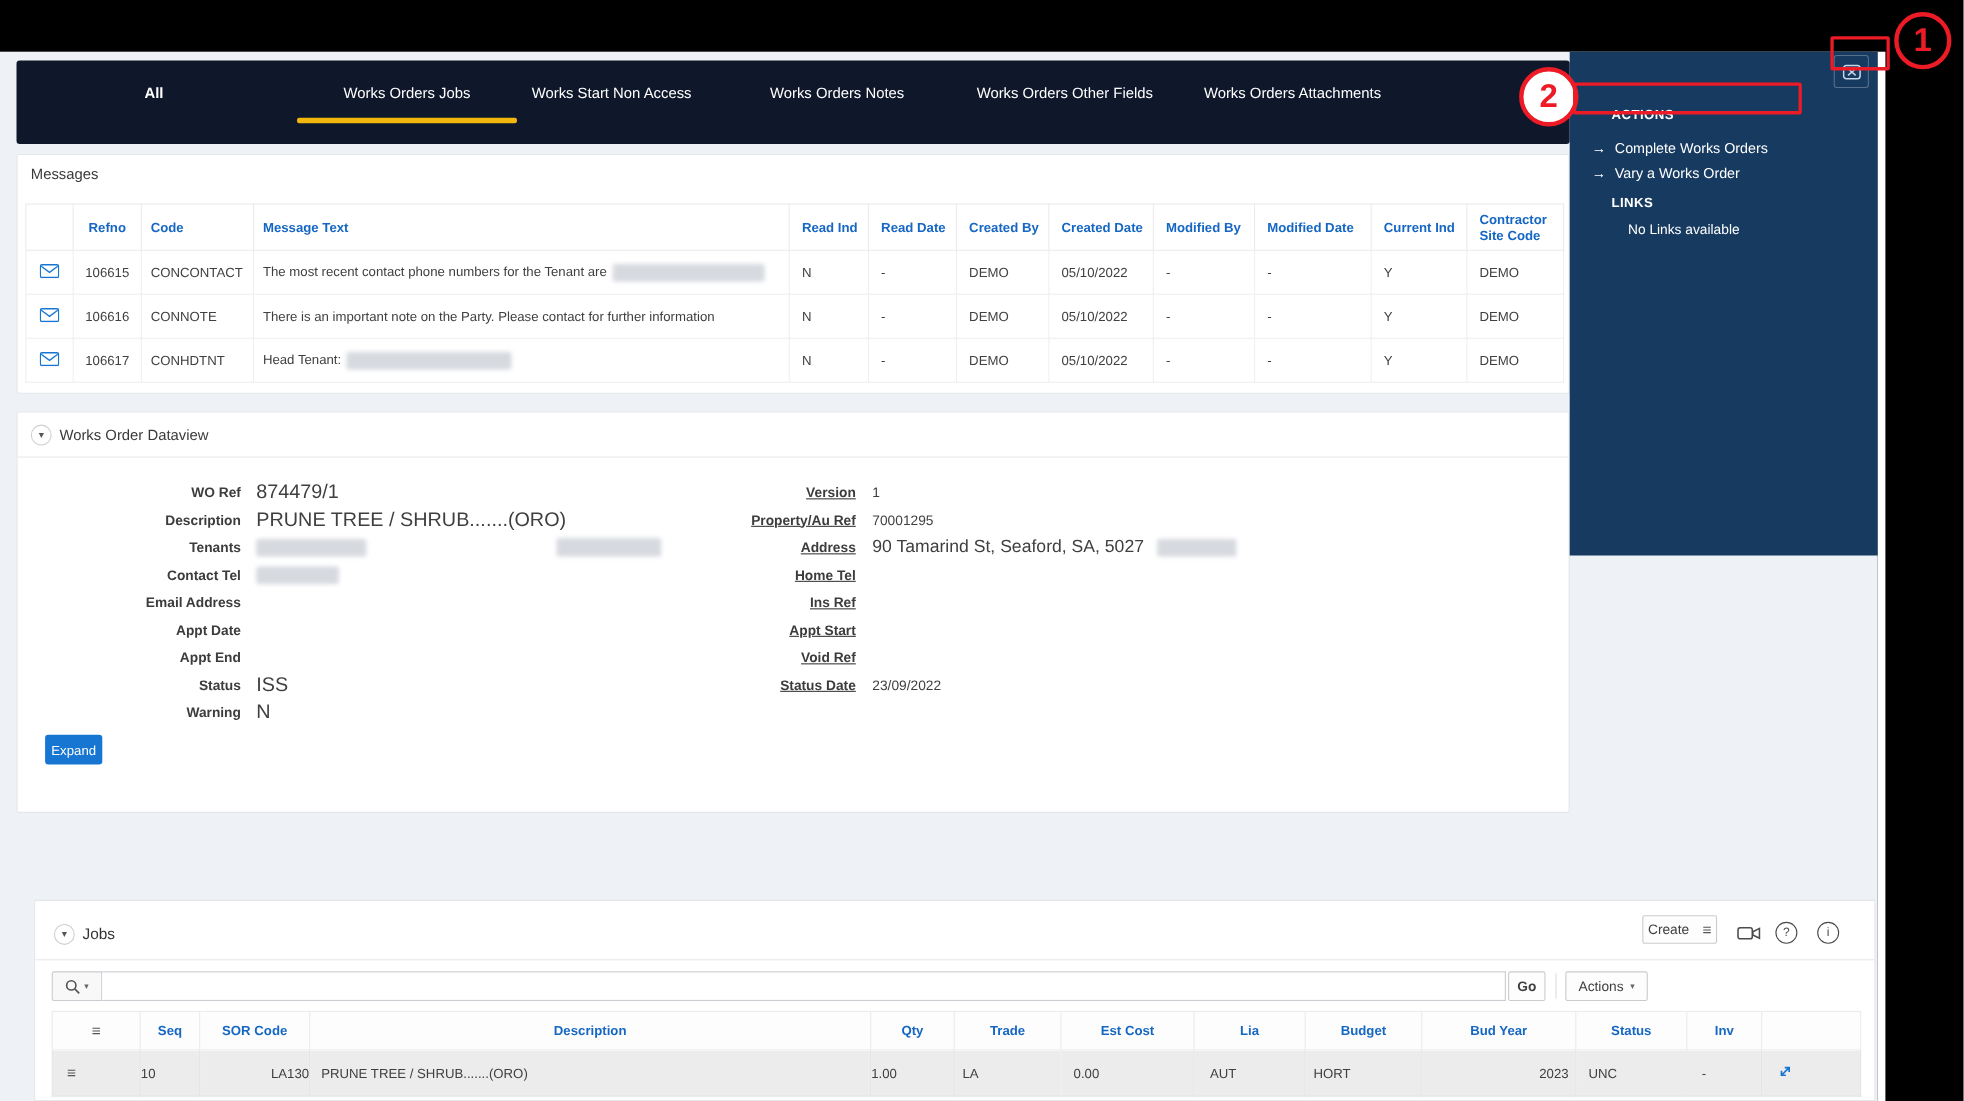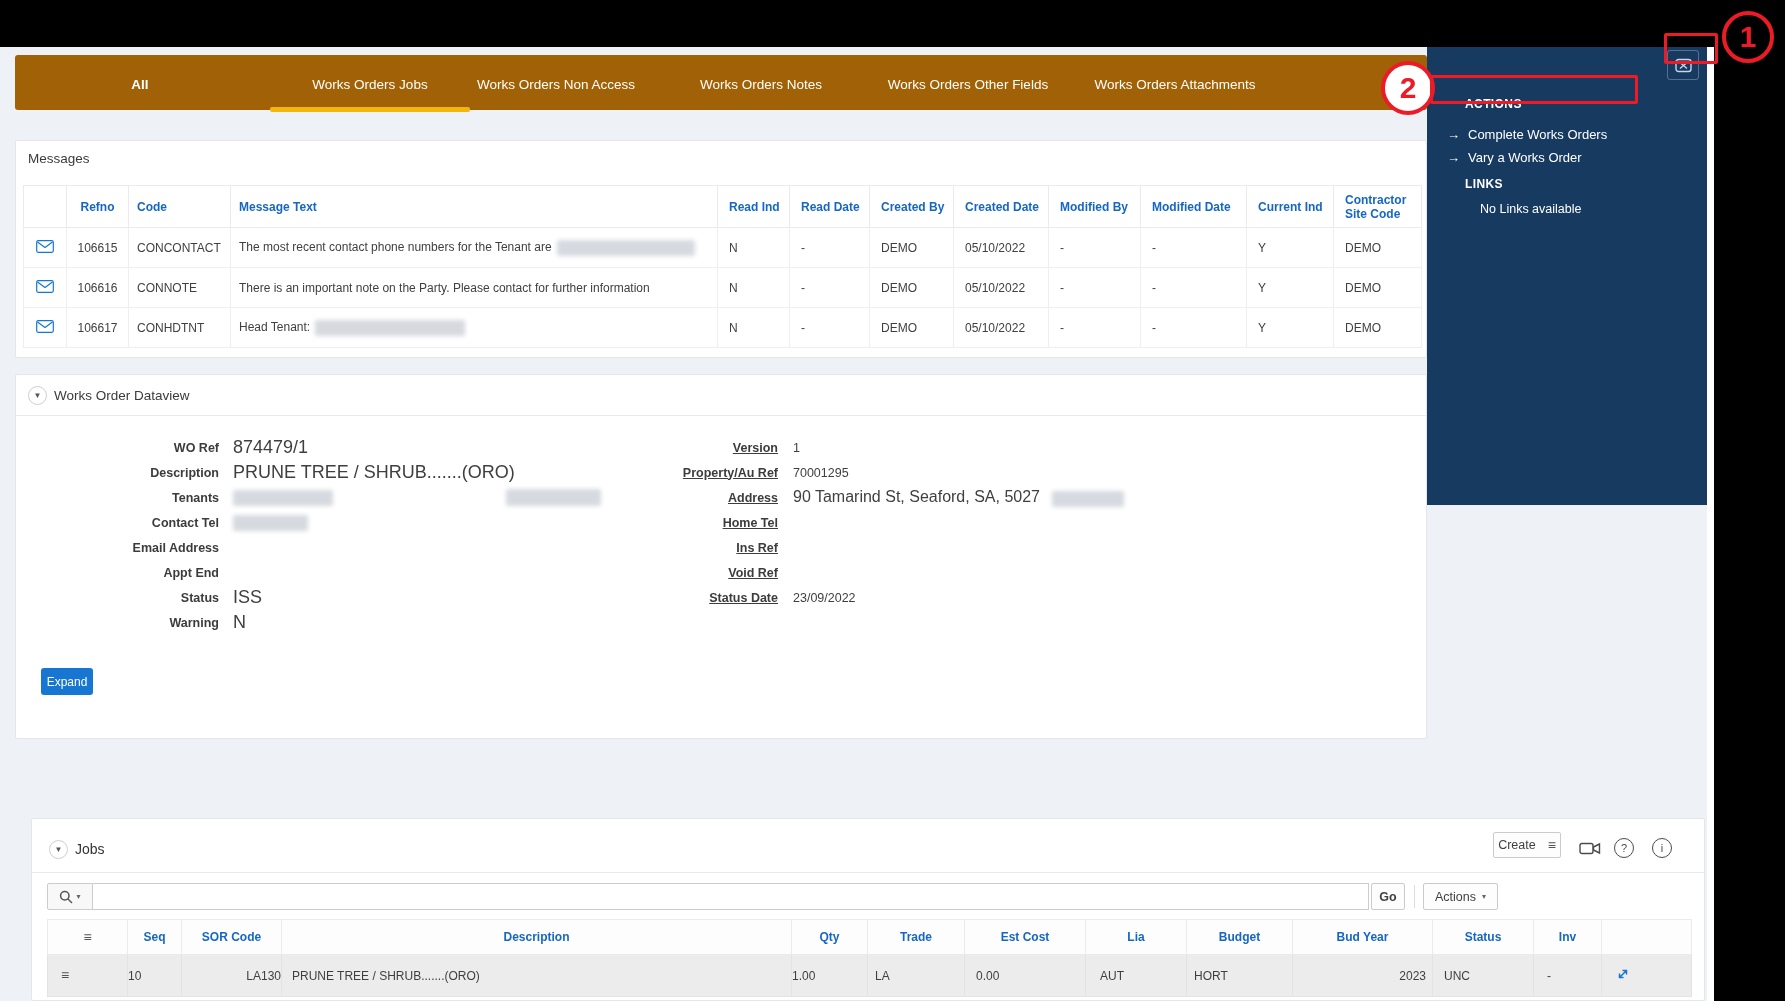--- a/index.html
+++ b/index.html
@@ -5,21 +5,21 @@
   * { box-sizing: border-box; margin: 0; padding: 0; }
   html,body { width:1785px; height:1001px; }
   body { background:#000; font-family:"Liberation Sans", sans-serif; position:relative; overflow:hidden; }
   .abs { position:absolute; }
 
   
   .app-bg   { left:0; top:47px; width:1707px; height:954px; background:#eef2f6; }
   .white-strip { left:1707px; top:47px; width:7px; height:954px; background:#fff; }
 
   
-  .tab-bar { left:15px; top:55px; width:1412px; height:55px; background:#a16207; border-radius:3px; }
+  .tab-bar { left:15px; top:55px; width:1412px; height:76px; background:#0f172a; border-radius:3px; }
   .tab { position:absolute; top:0; height:60px; line-height:60px; transform:translateX(-50%);
          color:#fff; font-size:13.5px; white-space:nowrap; cursor:pointer; }
   .tab-all { font-weight:700; }
   .tab-underline { position:absolute; left:255px; top:52px; width:200px; height:5px; background:#f2b60d; border-radius:2px; }
 
   
   .card { background:#ffffff; border:1px solid #e4e7ea; border-radius:2px; overflow:hidden; }
   .messages-card { left:15px; top:140px; width:1412px; height:218px; }
   .dataview-card { left:15px; top:374px; width:1412px; height:365px; }
   .jobs-card     { left:31px; top:818px; width:1674px; height:183px; }
@@ -114,21 +114,21 @@
 </style>
 </head>
 <body>
 
 <div class="abs app-bg"></div>
 <div class="abs white-strip"></div>
 
 <div class="abs tab-bar">
   <div class="tab tab-all" style="left:125px">All</div>
   <div class="tab" style="left:355px">Works Orders Jobs</div>
-  <div class="tab" style="left:541px">Works Orders Non Access</div>
+  <div class="tab" style="left:541px">Works Start Non Access</div>
   <div class="tab" style="left:746px">Works Orders Notes</div>
   <div class="tab" style="left:953px">Works Orders Other Fields</div>
   <div class="tab" style="left:1160px">Works Orders Attachments</div>
   <div class="tab-underline"></div>
 </div>
 
 <div class="abs card messages-card">
   <div class="abs card-title" style="left:12px; top:10px;">Messages</div>
   <table class="msg-table">
     <colgroup>
@@ -248,20 +248,26 @@
       <span class="dv-label dv-label-r">Home Tel</span>
       <span class="dv-value-r"></span>
     </div>
     <div class="dv-row">
       <span class="dv-label dv-label-l">Email Address</span>
       <span class="dv-value-l"></span>
       <span class="dv-label dv-label-r">Ins Ref</span>
       <span class="dv-value-r"></span>
     </div>
     <div class="dv-row">
+      <span class="dv-label dv-label-l">Appt Date</span>
+      <span class="dv-value-l"></span>
+      <span class="dv-label dv-label-r">Appt Start</span>
+      <span class="dv-value-r"></span>
+    </div>
+    <div class="dv-row">
       <span class="dv-label dv-label-l">Appt End</span>
       <span class="dv-value-l"></span>
       <span class="dv-label dv-label-r">Void Ref</span>
       <span class="dv-value-r"></span>
     </div>
     <div class="dv-row">
       <span class="dv-label dv-label-l">Status</span>
       <span class="dv-value-l">ISS</span>
       <span class="dv-label dv-label-r">Status Date</span>
       <span class="dv-value-r">23/09/2022</span>

